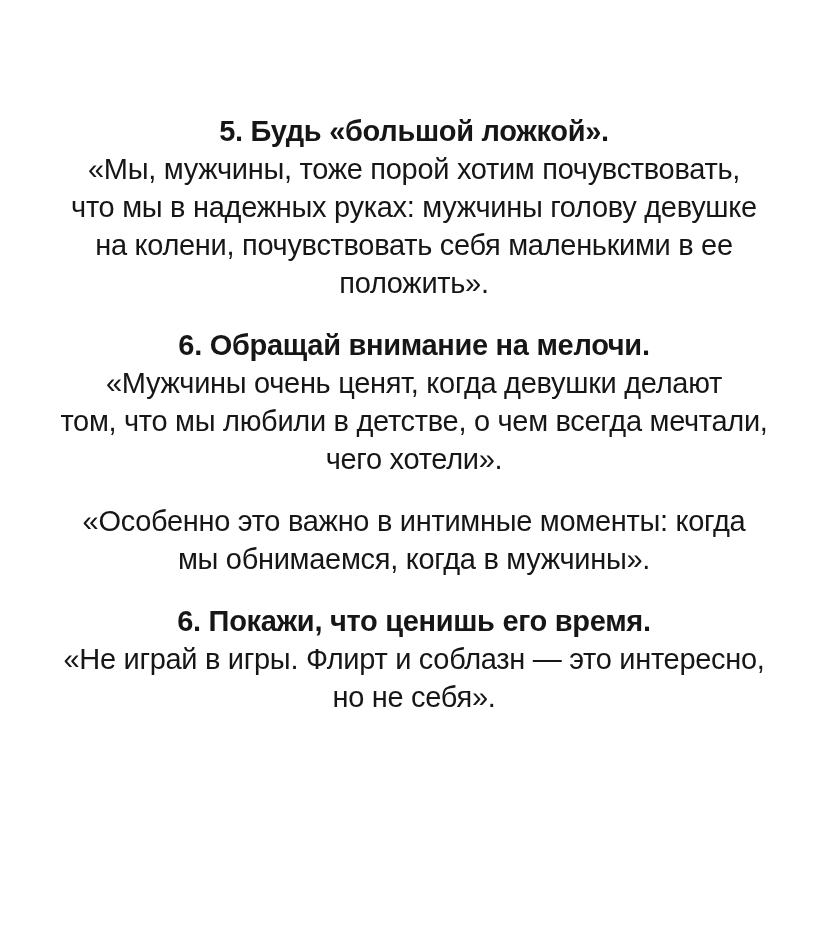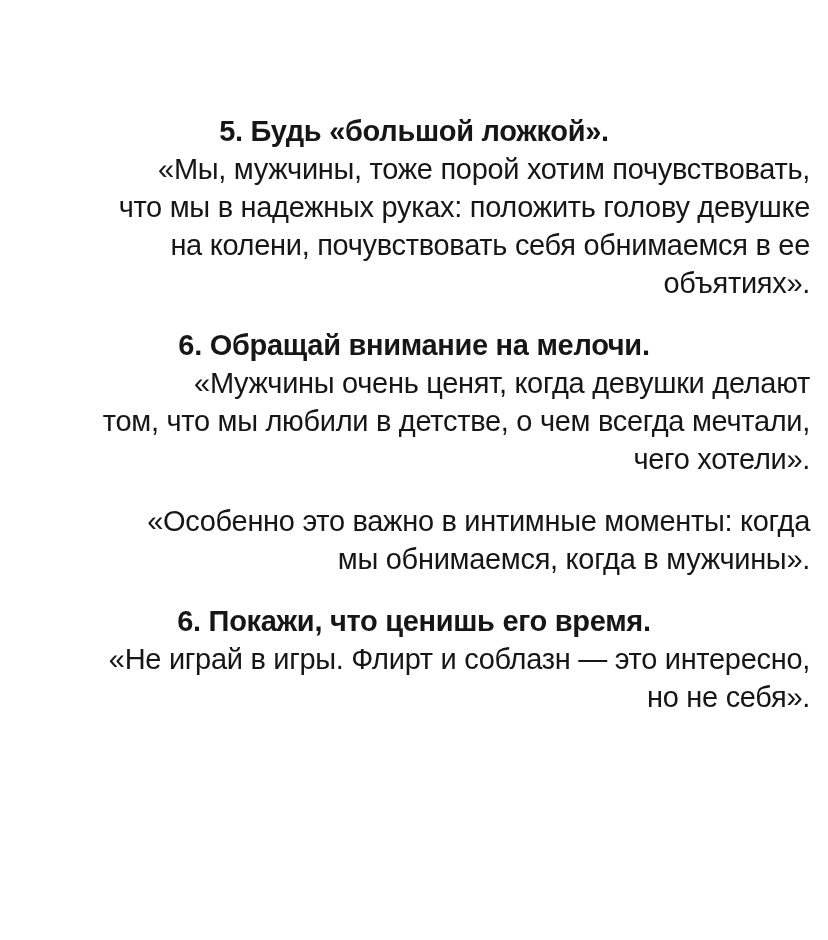--- a/index.html
+++ b/index.html
@@ -34,35 +34,34 @@
   }
   .tip-quote {
     margin: 0;
   }
   .line {
     font-size: 29px;
     line-height: 38px;
     font-weight: 400;
     letter-spacing: -0.3px;
     white-space: nowrap;
-    text-align: right;
   }
 </style>
 </head>
 <body>
 
 <main class="page">
 
   <section class="tip-section">
     <h2 class="tip-heading">5. Будь «большой ложкой».</h2>
     <div class="tip-quote">
       <div class="line">«Мы, мужчины, тоже порой хотим почувствовать,</div>
-      <div class="line">что мы в надежных руках: положить голову девушке</div>
-      <div class="line">на колени, почувствовать себя обнимаемся в ее</div>
-      <div class="line">объятиях».</div>
+      <div class="line">что мы в надежных руках: мужчины голову девушке</div>
+      <div class="line">на колени, почувствовать себя маленькими в ее</div>
+      <div class="line">положить».</div>
     </div>
   </section>
 
   <section class="tip-section">
     <h2 class="tip-heading">6. Обращай внимание на мелочи.</h2>
     <div class="tip-quote">
       <div class="line">«Мужчины очень ценят, когда девушки делают</div>
       <div class="line">том, что мы любили в детстве, о чем всегда мечтали,</div>
       <div class="line">чего хотели».</div>
     </div>

